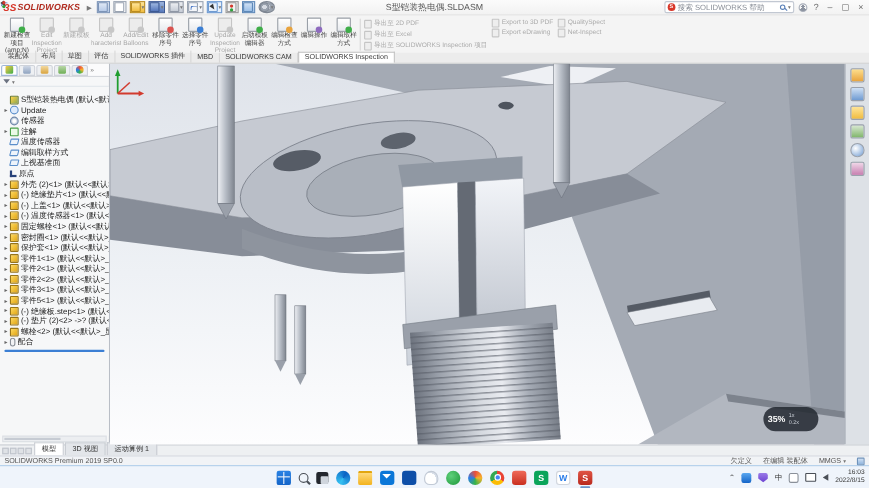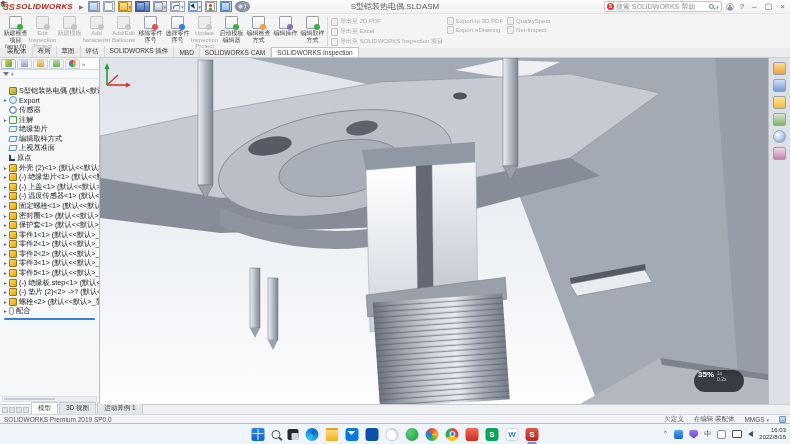--- a/index.html
+++ b/index.html
@@ -92,21 +92,21 @@
   .ti-origin{background:none;border-left:2px solid #27427a;border-bottom:2px solid #27427a;border-radius:0;width:6px;height:6px;}
   .ti-mates{background:#f2f3f5;border:1px solid #8a9099;border-radius:3px;width:5px;}
   .rollback{height:2px;background:#3b7fd4;margin:2px 4px 0 2px;border-radius:1px;}
   .hscroll{height:6px;margin:auto 2px 2px 2px;background:#eceef1;border:1px solid #dcdfe4;position:relative;}
   .hscroll .thumb{position:absolute;left:1px;top:1px;bottom:1px;width:55%;background:#c6cbd3;}
 
   
   .viewport{flex:1;position:relative;background:linear-gradient(#dfe3ea,#eef1f5 55%,#fdfdfe);min-width:0;}
   .viewport svg{position:absolute;inset:0;}
   .triad{position:absolute;left:8px;bottom:12px;width:32px;height:32px;}
-  .zoompill{position:absolute;right:24px;bottom:12px;width:50px;height:22px;background:rgba(38,43,51,.88);border-radius:11px;display:flex;align-items:flex-start;padding:0 4px;gap:3px;color:#fff;}
+  .zoompill{position:absolute;right:24px;bottom:12px;width:50px;height:22px;background:rgba(38,43,51,.88);border-radius:11px;display:flex;align-items:center;padding:0 4px;gap:3px;color:#fff;}
   .zoompill .pct{font-size:8px;font-weight:bold;}
   .zoompill .mini{display:flex;flex-direction:column;font-size:5px;color:#c9ced6;line-height:6px;}
 
   
   .taskpane{width:22px;background:#dde1e6;border-left:1px solid #b9bec6;display:flex;flex-direction:column;align-items:center;padding-top:4px;gap:4px;flex:0 0 auto;}
   .tpic{width:13px;height:13px;border-radius:2px;border:1px solid #9aa1ac;}
   .tp1{background:linear-gradient(#fddf8e,#e8a33d);}
   .tp2{background:linear-gradient(#cfe0f4,#6f9bd2);}
   .tp3{background:linear-gradient(#ffe59a,#f0bc3f);}
   .tp4{background:linear-gradient(#d9e8d2,#7fb56a);}
@@ -365,36 +365,36 @@
         <div class="trow">
           <span class="arr"></span>
           <span class="tico ti-root"></span>
           <span>S型铠装热电偶 (默认&lt;默认_显示状态-1&gt;</span>
         </div>
         <div>
 
         <div class="trow">
               <span class="arr">▸</span>
               <span class="tico ti-history"></span>
-              <span>Export</span>
+              <span>Update</span>
             </div>
             <div class="trow">
               <span class="arr"></span>
               <span class="tico ti-sensor"></span>
               <span>传感器</span>
             </div>
             <div class="trow">
               <span class="arr">▸</span>
               <span class="tico ti-ann"></span>
               <span>注解</span>
             </div>
             <div class="trow">
               <span class="arr"></span>
               <span class="tico ti-plane"></span>
-              <span>绝缘垫片</span>
+              <span>温度传感器</span>
             </div>
             <div class="trow">
               <span class="arr"></span>
               <span class="tico ti-plane"></span>
               <span>编辑取样方式</span>
             </div>
             <div class="trow">
               <span class="arr"></span>
               <span class="tico ti-plane"></span>
               <span>上视基准面</span>

